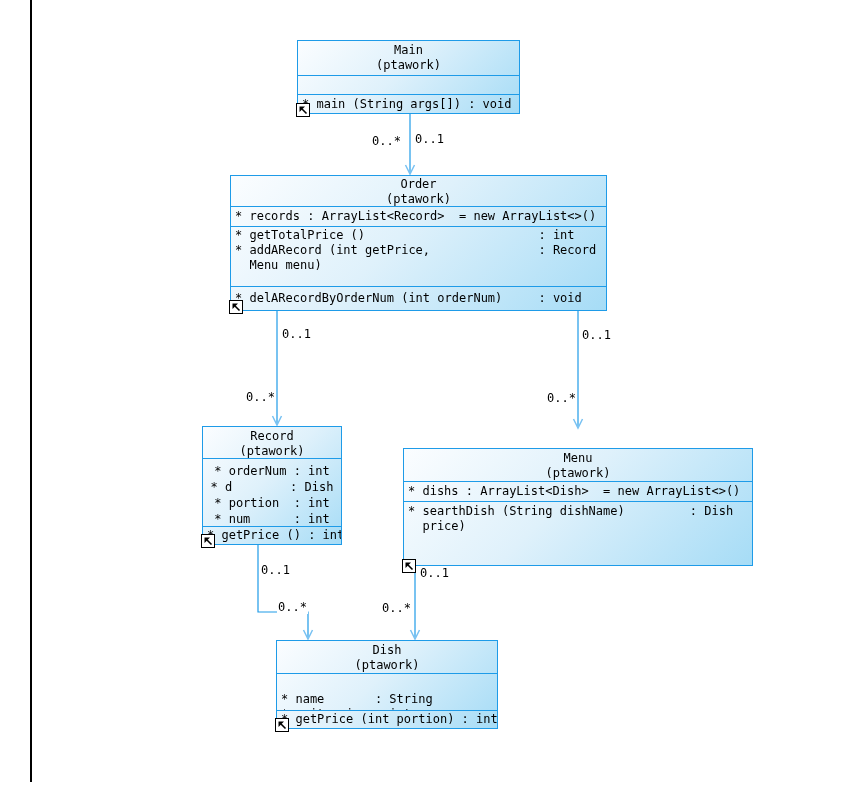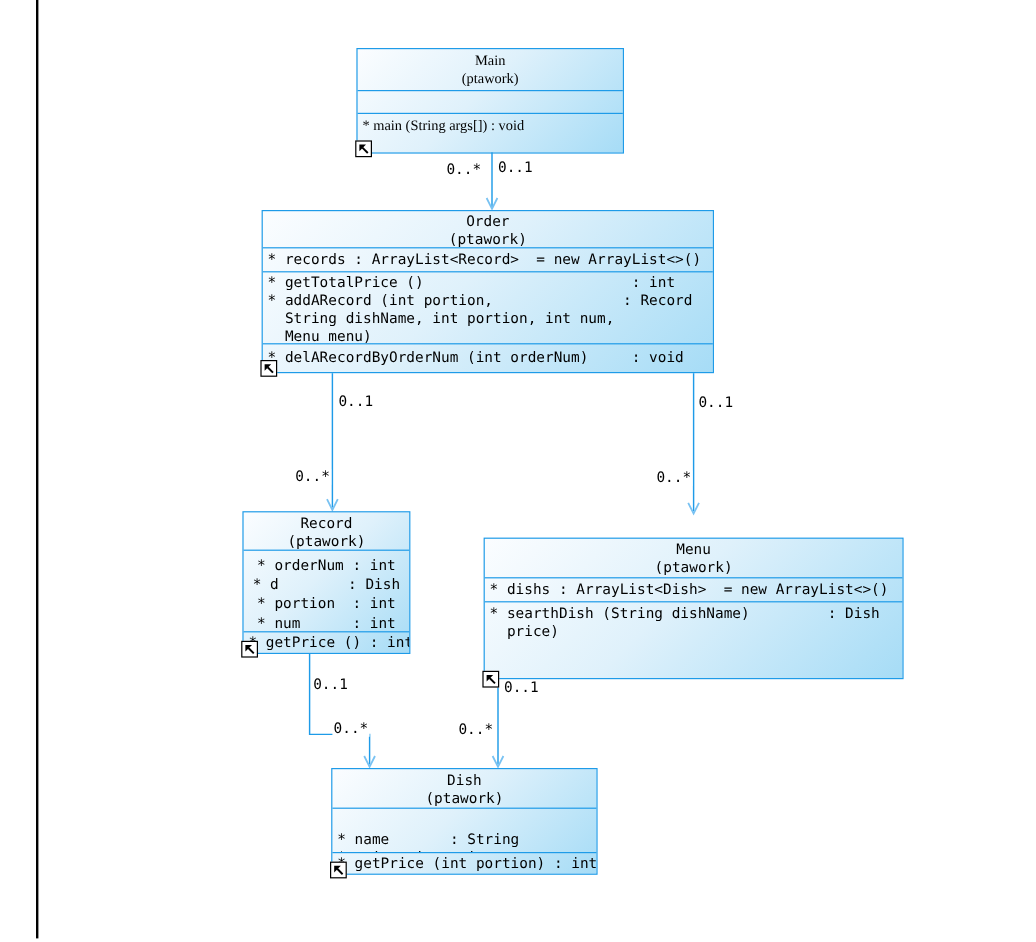--- a/index.html
+++ b/index.html
@@ -25,26 +25,26 @@
   .sec{border-top:1px solid #1E9BE8;padding:2px 4px;box-sizing:border-box;overflow:hidden;}
   .ln{white-space:pre;line-height:15px;font-size:12px;}
 
   .badge{
     position:absolute;left:-2px;bottom:-4px;width:14px;height:14px;
     background:#fff;border:1px solid #000;box-sizing:border-box;
   }
   .mlabel{position:absolute;font-size:12px;line-height:13px;background:#fff;padding:0 1px;white-space:pre;}
 
   
-  #cls-main  {left:297px;top:40px; width:223px;height:88px;font-family:Liberation Serif, serif;}
+  #cls-main  {left:297px;top:40px; width:223px;height:74px;}
   #cls-main  .hdr{height:34px}
   #cls-main  .s-attrs{height:19px}
   #cls-main  .s-m2{height:19px}
 
-  #cls-order {left:218px;top:175px;width:377px;height:136px;}
+  #cls-order {left:230px;top:175px;width:377px;height:136px;}
   #cls-order .hdr{height:30px;padding-top:1px;}
   #cls-order .s-attrs{height:20px}
   #cls-order .s-methods{height:60px;padding-top:1px;}
   #cls-order .s-m2{height:24px;padding-top:4px;}
 
   #cls-record{left:202px;top:426px;width:140px;height:119px;}
   #cls-record .hdr{height:31px}
   #cls-record .s-attrs{height:68px;padding-top:4px;}
   #cls-record .s-attrs .ln{line-height:16px;text-align:center;}
   #cls-record .s-m2{height:18px;padding-top:1px;}
@@ -126,22 +126,21 @@
 <div class="cls" id="cls-order">
   <div class="hdr">
     <div class="cname">Order</div>
     <div class="cpkg">(ptawork)</div>
   </div>
   <div class="sec s-attrs">
     <div class="ln">* records : ArrayList&lt;Record&gt;  = new ArrayList&lt;&gt;()</div>
   </div>
   <div class="sec s-methods">
     <div class="ln">* getTotalPrice ()                        : int</div>
-    <div class="ln">* addARecord (int portion,               : Record</div>
-    <div class="ln">  String dishName, int portion, int num,</div>
+    <div class="ln">* addARecord (int getPrice,               : Record</div>
     <div class="ln">  Menu menu)</div>
   </div>
   <div class="sec s-m2">
     <div class="ln">* delARecordByOrderNum (int orderNum)     : void</div>
   </div>
   <div class="badge">
     <svg width="12" height="12" viewBox="0 0 12 12">
         <polygon points="2.5,2.5 8,2.5 2.5,8" fill="#000"></polygon>
         <line x1="9.5" y1="9.5" x2="5" y2="5" stroke="#000" stroke-width="1.6"></line>
       </svg>

